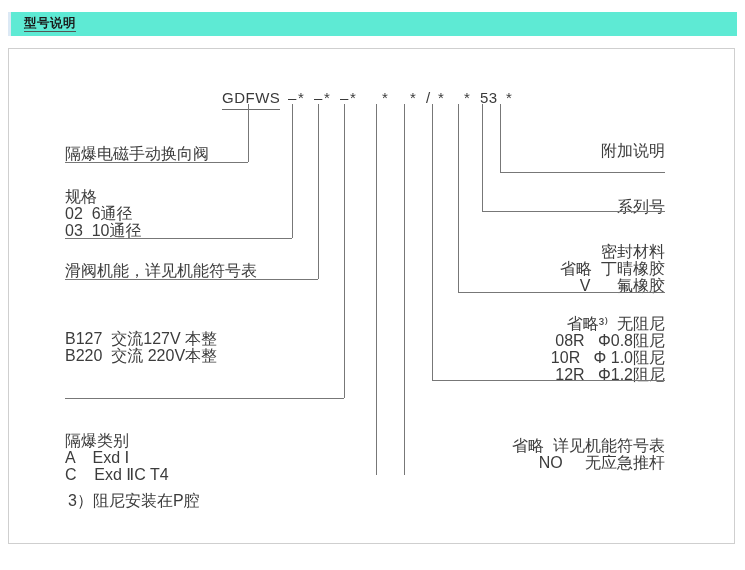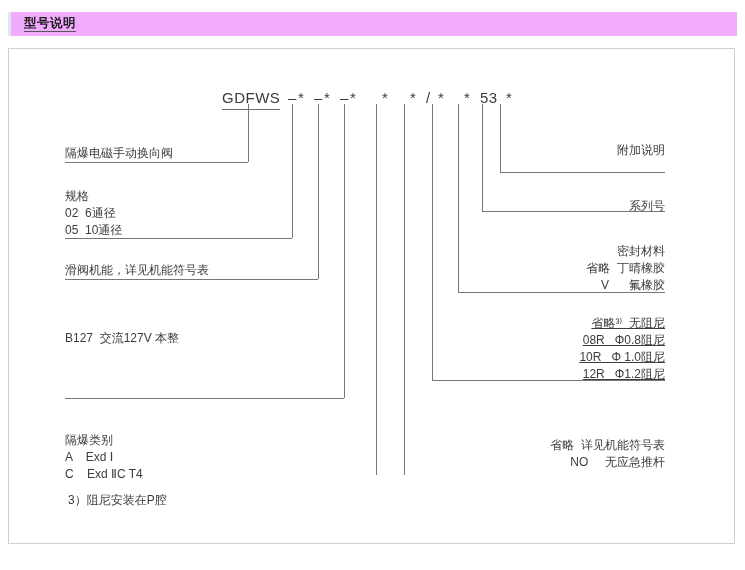--- a/index.html
+++ b/index.html
@@ -16,21 +16,21 @@
     overflow: hidden;
   }
 
   
   .header-bar {
     position: absolute;
     left: 8px;
     top: 12px;
     width: 729px;
     height: 24px;
-    background: #f0abfc;
+    background: #5eead4;
     display: flex;
     align-items: center;
   }
   .header-accent {
     position: absolute;
     left: 0;
     top: 0;
     width: 3px;
     height: 24px;
     background: #dce9f5;
@@ -87,21 +87,21 @@
     text-align: center;
   }
   .code-seg.under {
     border-bottom: 1px solid #6b6b6b;
     padding-bottom: 1px;
   }
 
   
   .lbl {
     position: absolute;
-    font-size: 12px;
+    font-size: 16px;
     line-height: 17px;
     color: #3c3c3c;
     white-space: pre;
   }
   .lbl.right {
     text-align: right;
     padding-left: 12px;
   }
   .lbl-line {
     white-space: pre;
@@ -129,28 +129,28 @@
     <div class="code-seg" style="left: 410px;">*</div>
     <div class="code-seg" style="left: 426px;">/</div>
     <div class="code-seg" style="left: 438px;">*</div>
     <div class="code-seg" style="left: 464px;">*</div>
     <div class="code-seg" style="left: 480px;">53</div>
     <div class="code-seg" style="left: 506px;">*</div>
   </div>
 
 <div id="labels-layer">
     <div class="lbl" style="left: 65px; top: 145px;"><div class="lbl-line">隔爆电磁手动换向阀</div></div>
-    <div class="lbl" style="left: 65px; top: 188px;"><div class="lbl-line">规格</div><div class="lbl-line">02  6通径</div><div class="lbl-line">05  10通径</div></div>
+    <div class="lbl" style="left: 65px; top: 188px;"><div class="lbl-line">规格</div><div class="lbl-line">02  6通径</div><div class="lbl-line">03  10通径</div></div>
     <div class="lbl" style="left: 65px; top: 262px;"><div class="lbl-line">滑阀机能，详见机能符号表</div></div>
-    <div class="lbl" style="left: 65px; top: 330px;"><div class="lbl-line">B127  交流127V 本整</div></div>
+    <div class="lbl" style="left: 65px; top: 330px;"><div class="lbl-line">B127  交流127V 本整</div><div class="lbl-line">B220  交流 220V本整</div></div>
     <div class="lbl" style="left: 65px; top: 432px;"><div class="lbl-line">隔爆类别</div><div class="lbl-line">A    Exd Ⅰ</div><div class="lbl-line">C    Exd ⅡC T4</div></div>
     <div class="lbl right" style="right: 80px; top: 142px;"><div class="lbl-line">附加说明</div></div>
     <div class="lbl right" style="right: 80px; top: 198px;"><div class="lbl-line">系列号</div></div>
     <div class="lbl right" style="right: 80px; top: 243px;"><div class="lbl-line">密封材料</div><div class="lbl-line">省略  丁晴橡胶</div><div class="lbl-line">V      氟橡胶</div></div>
-    <div class="lbl right" style="right: 80px; top: 315px; text-decoration: underline;"><div class="lbl-line">省略³⁾  无阻尼</div><div class="lbl-line">08R   Φ0.8阻尼</div><div class="lbl-line">10R   Φ 1.0阻尼</div><div class="lbl-line">12R   Φ1.2阻尼</div></div>
+    <div class="lbl right" style="right: 80px; top: 315px;"><div class="lbl-line">省略³⁾  无阻尼</div><div class="lbl-line">08R   Φ0.8阻尼</div><div class="lbl-line">10R   Φ 1.0阻尼</div><div class="lbl-line">12R   Φ1.2阻尼</div></div>
     <div class="lbl right" style="right: 80px; top: 437px;"><div class="lbl-line">省略  详见机能符号表</div><div class="lbl-line">NO     无应急推杆</div></div>
     <div class="lbl" style="left: 68px; top: 492px;">3）阻尼安装在P腔</div>
   </div>
 
 <svg class="canvas" id="leader-svg" width="745" height="570" viewBox="0 0 745 570">
     <line x1="248" y1="104" x2="248" y2="112" stroke="#777" stroke-width="1" shape-rendering="crispEdges"></line>
     <line x1="292" y1="104" x2="292" y2="112" stroke="#777" stroke-width="1" shape-rendering="crispEdges"></line>
     <line x1="318" y1="104" x2="318" y2="112" stroke="#777" stroke-width="1" shape-rendering="crispEdges"></line>
     <line x1="344" y1="104" x2="344" y2="112" stroke="#777" stroke-width="1" shape-rendering="crispEdges"></line>
     <line x1="376" y1="104" x2="376" y2="112" stroke="#777" stroke-width="1" shape-rendering="crispEdges"></line>

